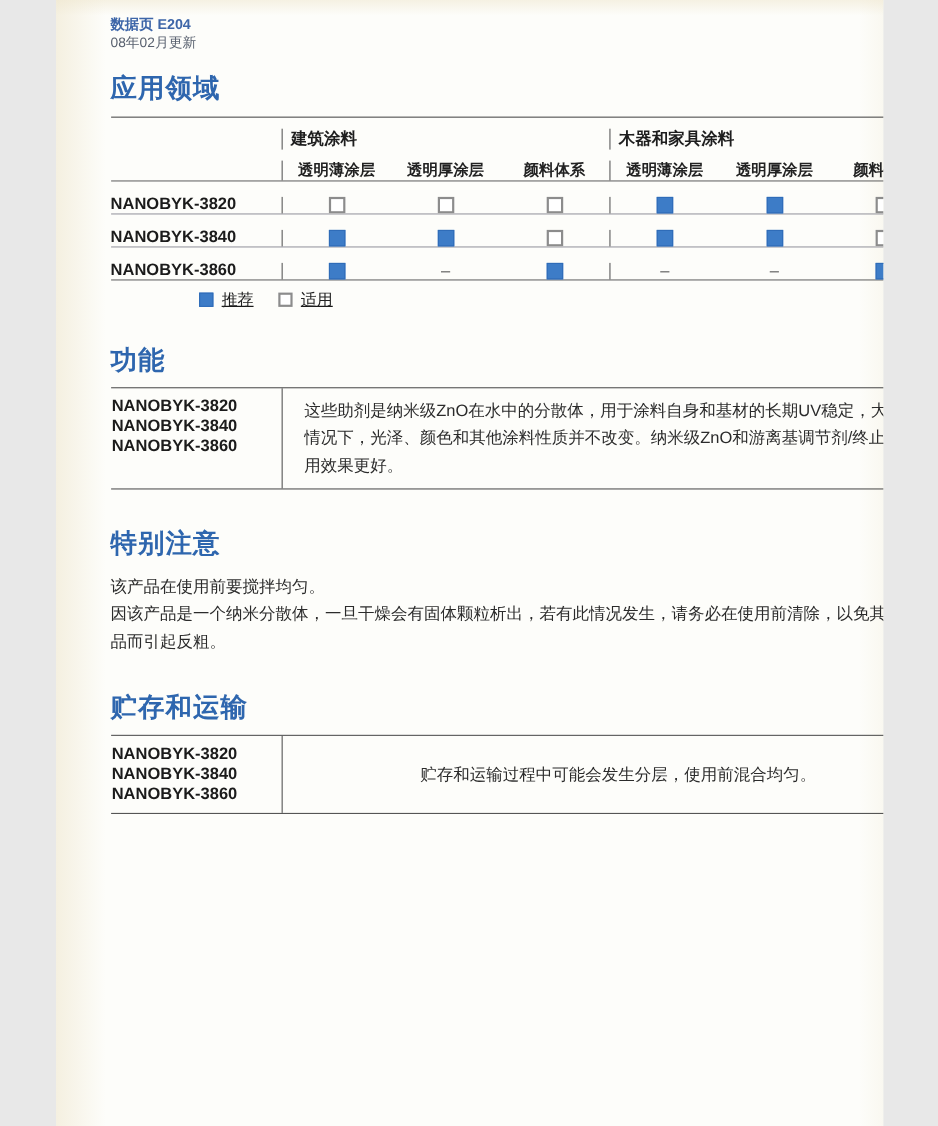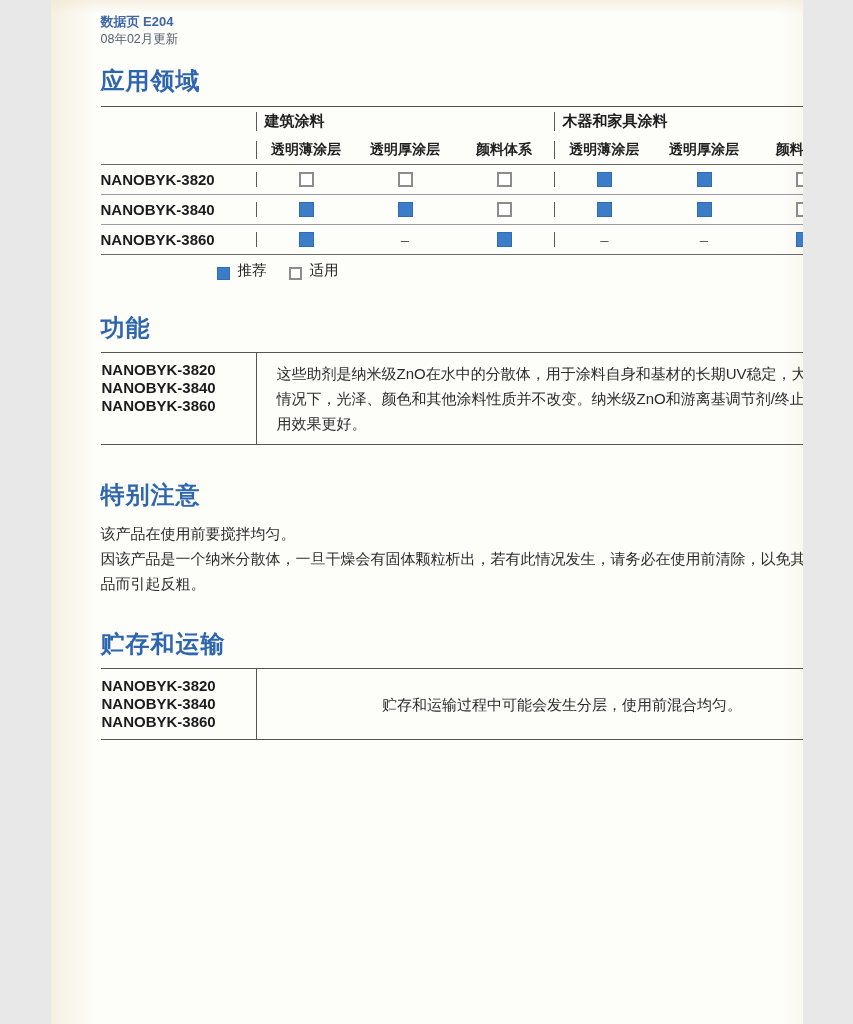--- a/index.html
+++ b/index.html
@@ -28,42 +28,42 @@
     font-size:24px; font-weight:bold; color:#2e66ae;
     letter-spacing:1px; line-height:24px;
   }
   .h-app   { margin-top:22px; }
   .h-func  { margin-top:36px;font-family:Liberation Serif, serif; }
   .h-note  { margin-top:38px; }
   .h-store { margin-top:36px; }
 
   
   .app-table { margin-top:13px; width:753px; border-top:1px solid #4e4e4e; }
-  .t-row { display:flex; align-items:center; }
+  .t-row { display:flex; align-items:flex-end; }
   .col-name { width:155px; display:flex; align-items:center; }
   .col-name .pname { font-size:15px; font-weight:bold; color:#1b1b1b; }
   .grp { display:flex; border-left:1px solid #5a5a5a; }
   .grp-1 { width:298px; }
   .grp-2 { width:300px; }
   .grp .c { flex:1 1 0; display:flex; align-items:center; justify-content:center; }
   .row-grp { height:29px; }
   .row-grp .grp { align-items:center; }
   .grp-label { font-size:15px; font-weight:bold; color:#1e1e1e; padding-left:8px; }
   .row-sub { height:29px; border-bottom:1px solid #6a6a6a; }
   .sub-label { font-size:14px; font-weight:bold; color:#222; }
   .row-body { height:30px; border-bottom:1px solid #9a9aa2; }
   .row-body.last { border-bottom:1px solid #6a6a6a; }
 
   .sym { display:inline-block; }
   .sym-filled { width:15px; height:15px; background:#3d7cc7; border:1px solid #2f6cb8; }
   .sym-empty  { width:15px; height:15px; background:#fff; border:2px solid #8c8c8c; }
   .sym-dash   { font-size:15px; color:#5a5a5a; line-height:15px; }
 
   
-  .legend { margin:9px 0 0 116px; display:flex; align-items:flex-end; height:16px; }
+  .legend { margin:9px 0 0 80px; display:flex; align-items:center; height:16px;text-decoration:underline; }
   .legend .sym-filled, .legend .sym-empty { width:13px; height:13px; }
   .legend .sym-empty { border-width:2px; }
   .legend-label { font-size:14.5px; color:#222; margin:0 22px 0 8px; }
   .legend-label:last-child { margin-right:0; }
 
   
   .pbox {
     margin-top:12px; width:753px;
     border-top:1px solid #555; border-bottom:1px solid #555;
     display:flex; align-items:stretch;

